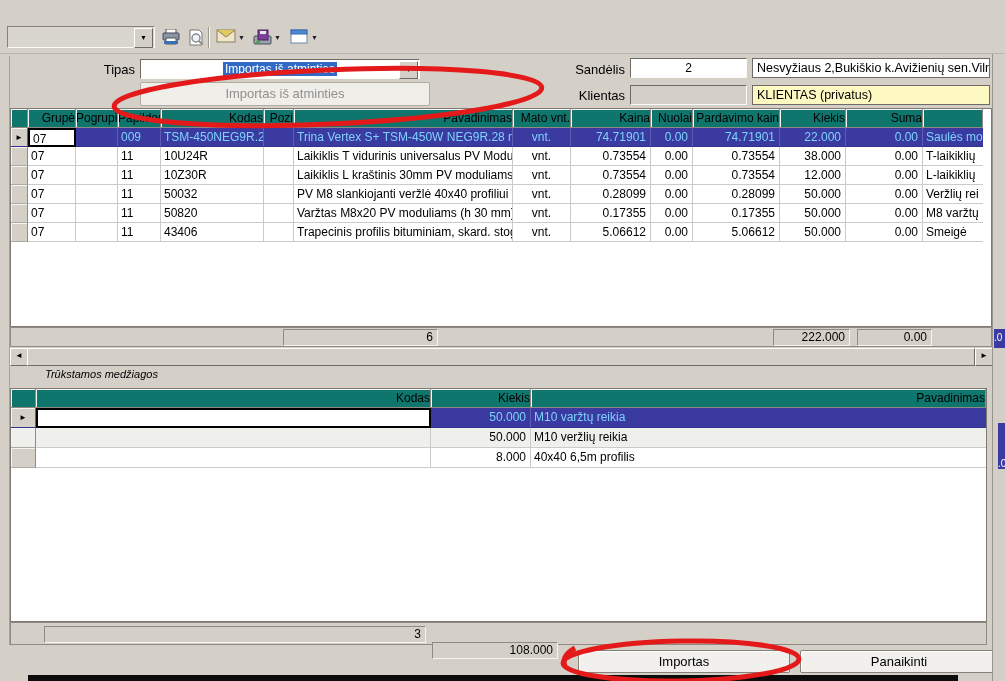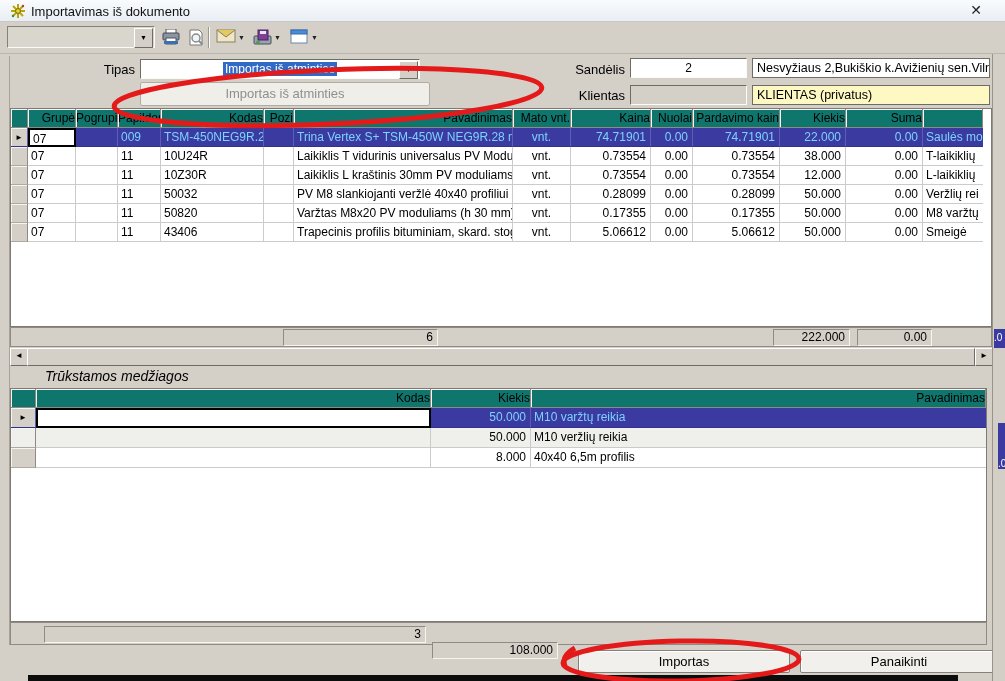--- a/index.html
+++ b/index.html
@@ -67,44 +67,29 @@
   .scrollbtn{position:absolute;top:0;width:16px;height:16px;background:#d4d0c8;border:1px solid;
           border-color:#fff #6f6b65 #6f6b65 #fff;text-align:center;font-size:8px;line-height:14px;color:#000;}
   .scrollthumb{position:absolute;top:0;height:16px;background:#d4d0c8;border:1px solid;
           border-color:#fff #6f6b65 #6f6b65 #fff;}
   
   .btn{background:#f1f0ec;border:1px solid #84807a;border-radius:2px;text-align:center;
        font-size:13px;line-height:21px;box-shadow:inset 1px 1px 0 #fff;}
   .blackbar{background:#0c0c0c;}
   .edgefrag{background:#3a3aa0;color:#fff;font-size:10px;overflow:hidden;}
   .annot{left:0;top:0;width:1005px;height:681px;pointer-events:none;}
-  .sectionlabel{font-style:italic;font-size:14px;color:#000;}
+  .sectionlabel{font-style:italic;font-size:11px;color:#000;}
   .vline{background:#a7a39b;}
   .rightstrip{background:#d3cfc7;border-left:1px solid #98948c;}
 </style>
 </head>
 <body>
 
 <div class="win">
 
-  <div class="abs titlebar">
-    <svg class="abs" style="left:10px;top:3px" width="16" height="16" viewBox="0 0 16 16">
-      <g stroke="#b9a606" stroke-width="2">
-          <line x1="8" y1="1" x2="8" y2="15"></line>
-          <line x1="1" y1="8" x2="15" y2="8"></line>
-          <line x1="3" y1="3" x2="13" y2="13"></line>
-          <line x1="13" y1="3" x2="3" y2="13"></line>
-        </g>
-      <circle cx="8" cy="8" r="2.4" fill="#e8d44a" stroke="#7a6c00" stroke-width="1"></circle>
-      <circle cx="13" cy="3" r="1.2" fill="#c43a2a"></circle>
-        <circle cx="3" cy="13" r="1.2" fill="#3a8a3a"></circle>
-    </svg>
-    <div class="abs titletext">Importavimas iš dokumento</div>
-    <div class="abs closebtn">✕</div>
-  </div>
 
   <div class="abs toolbar" style="left:0;top:22px">
     <div class="abs tbcombo">
       <span></span>
       <div class="drop">▼</div>
     </div>
     <div class="abs tbtn" style="left:159px">
       <svg width="18" height="16" viewBox="0 0 18 16">
         <rect x="4" y="0" width="10" height="5" fill="#fff" stroke="#555"></rect>
         <rect x="1" y="4" width="16" height="7" rx="1" fill="#8a96a4" stroke="#445"></rect>

